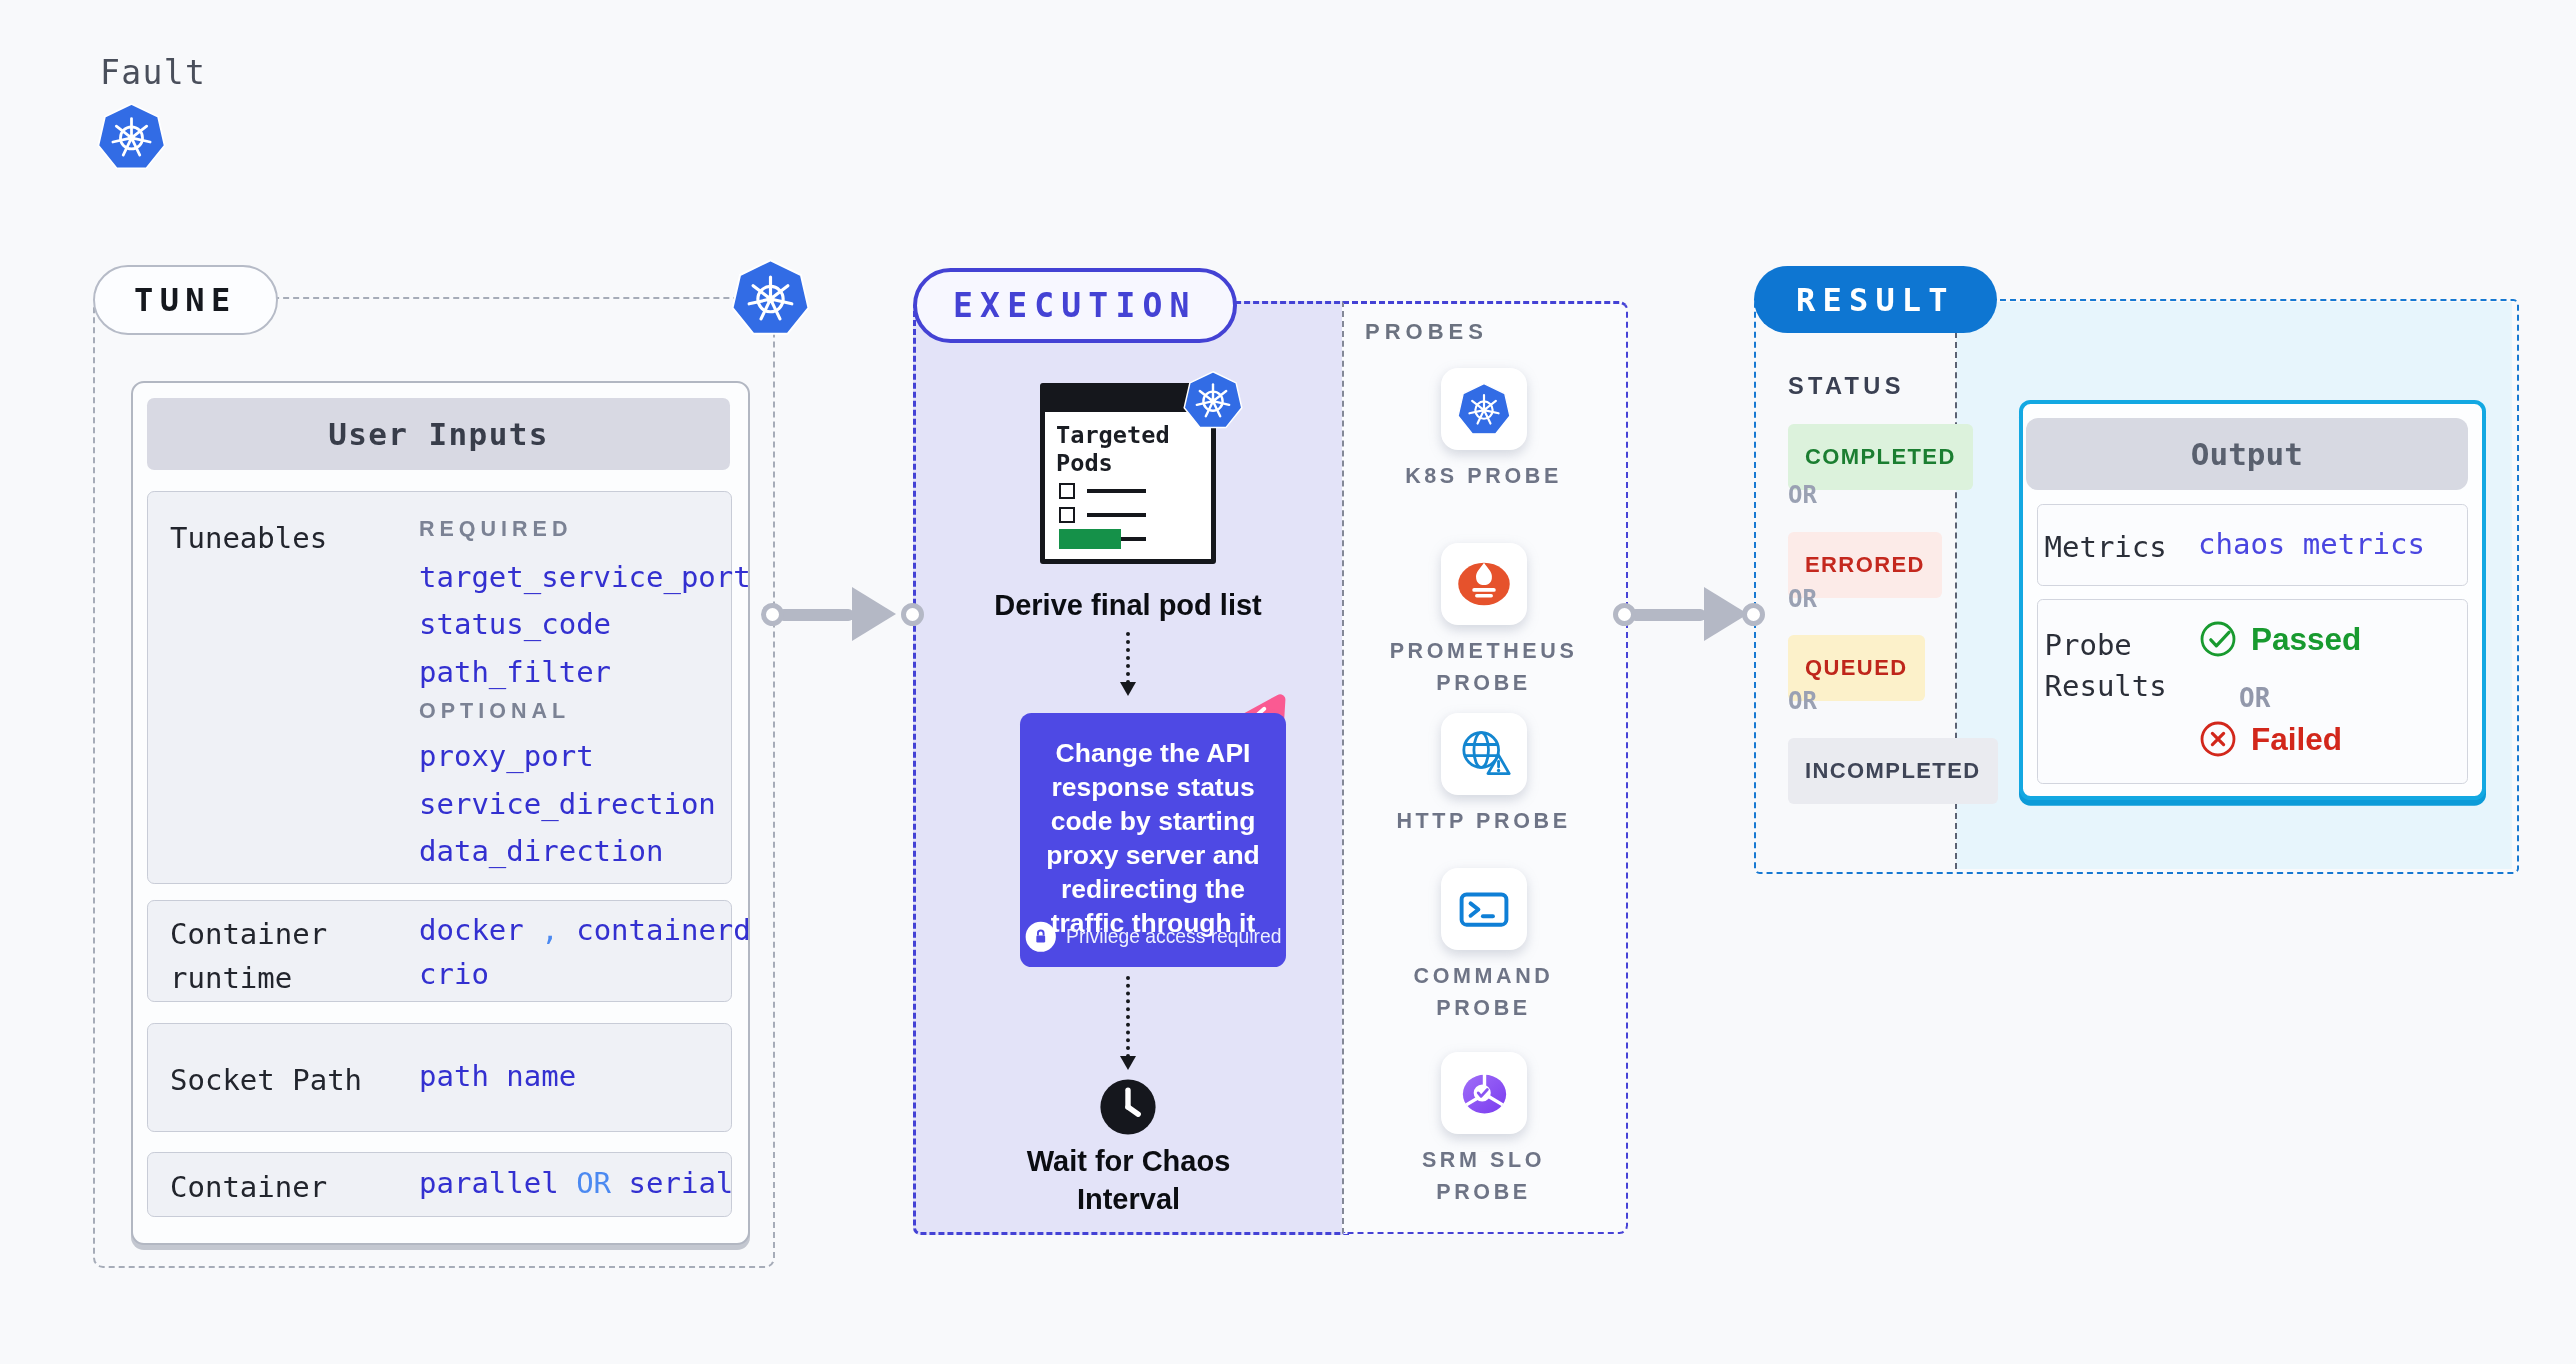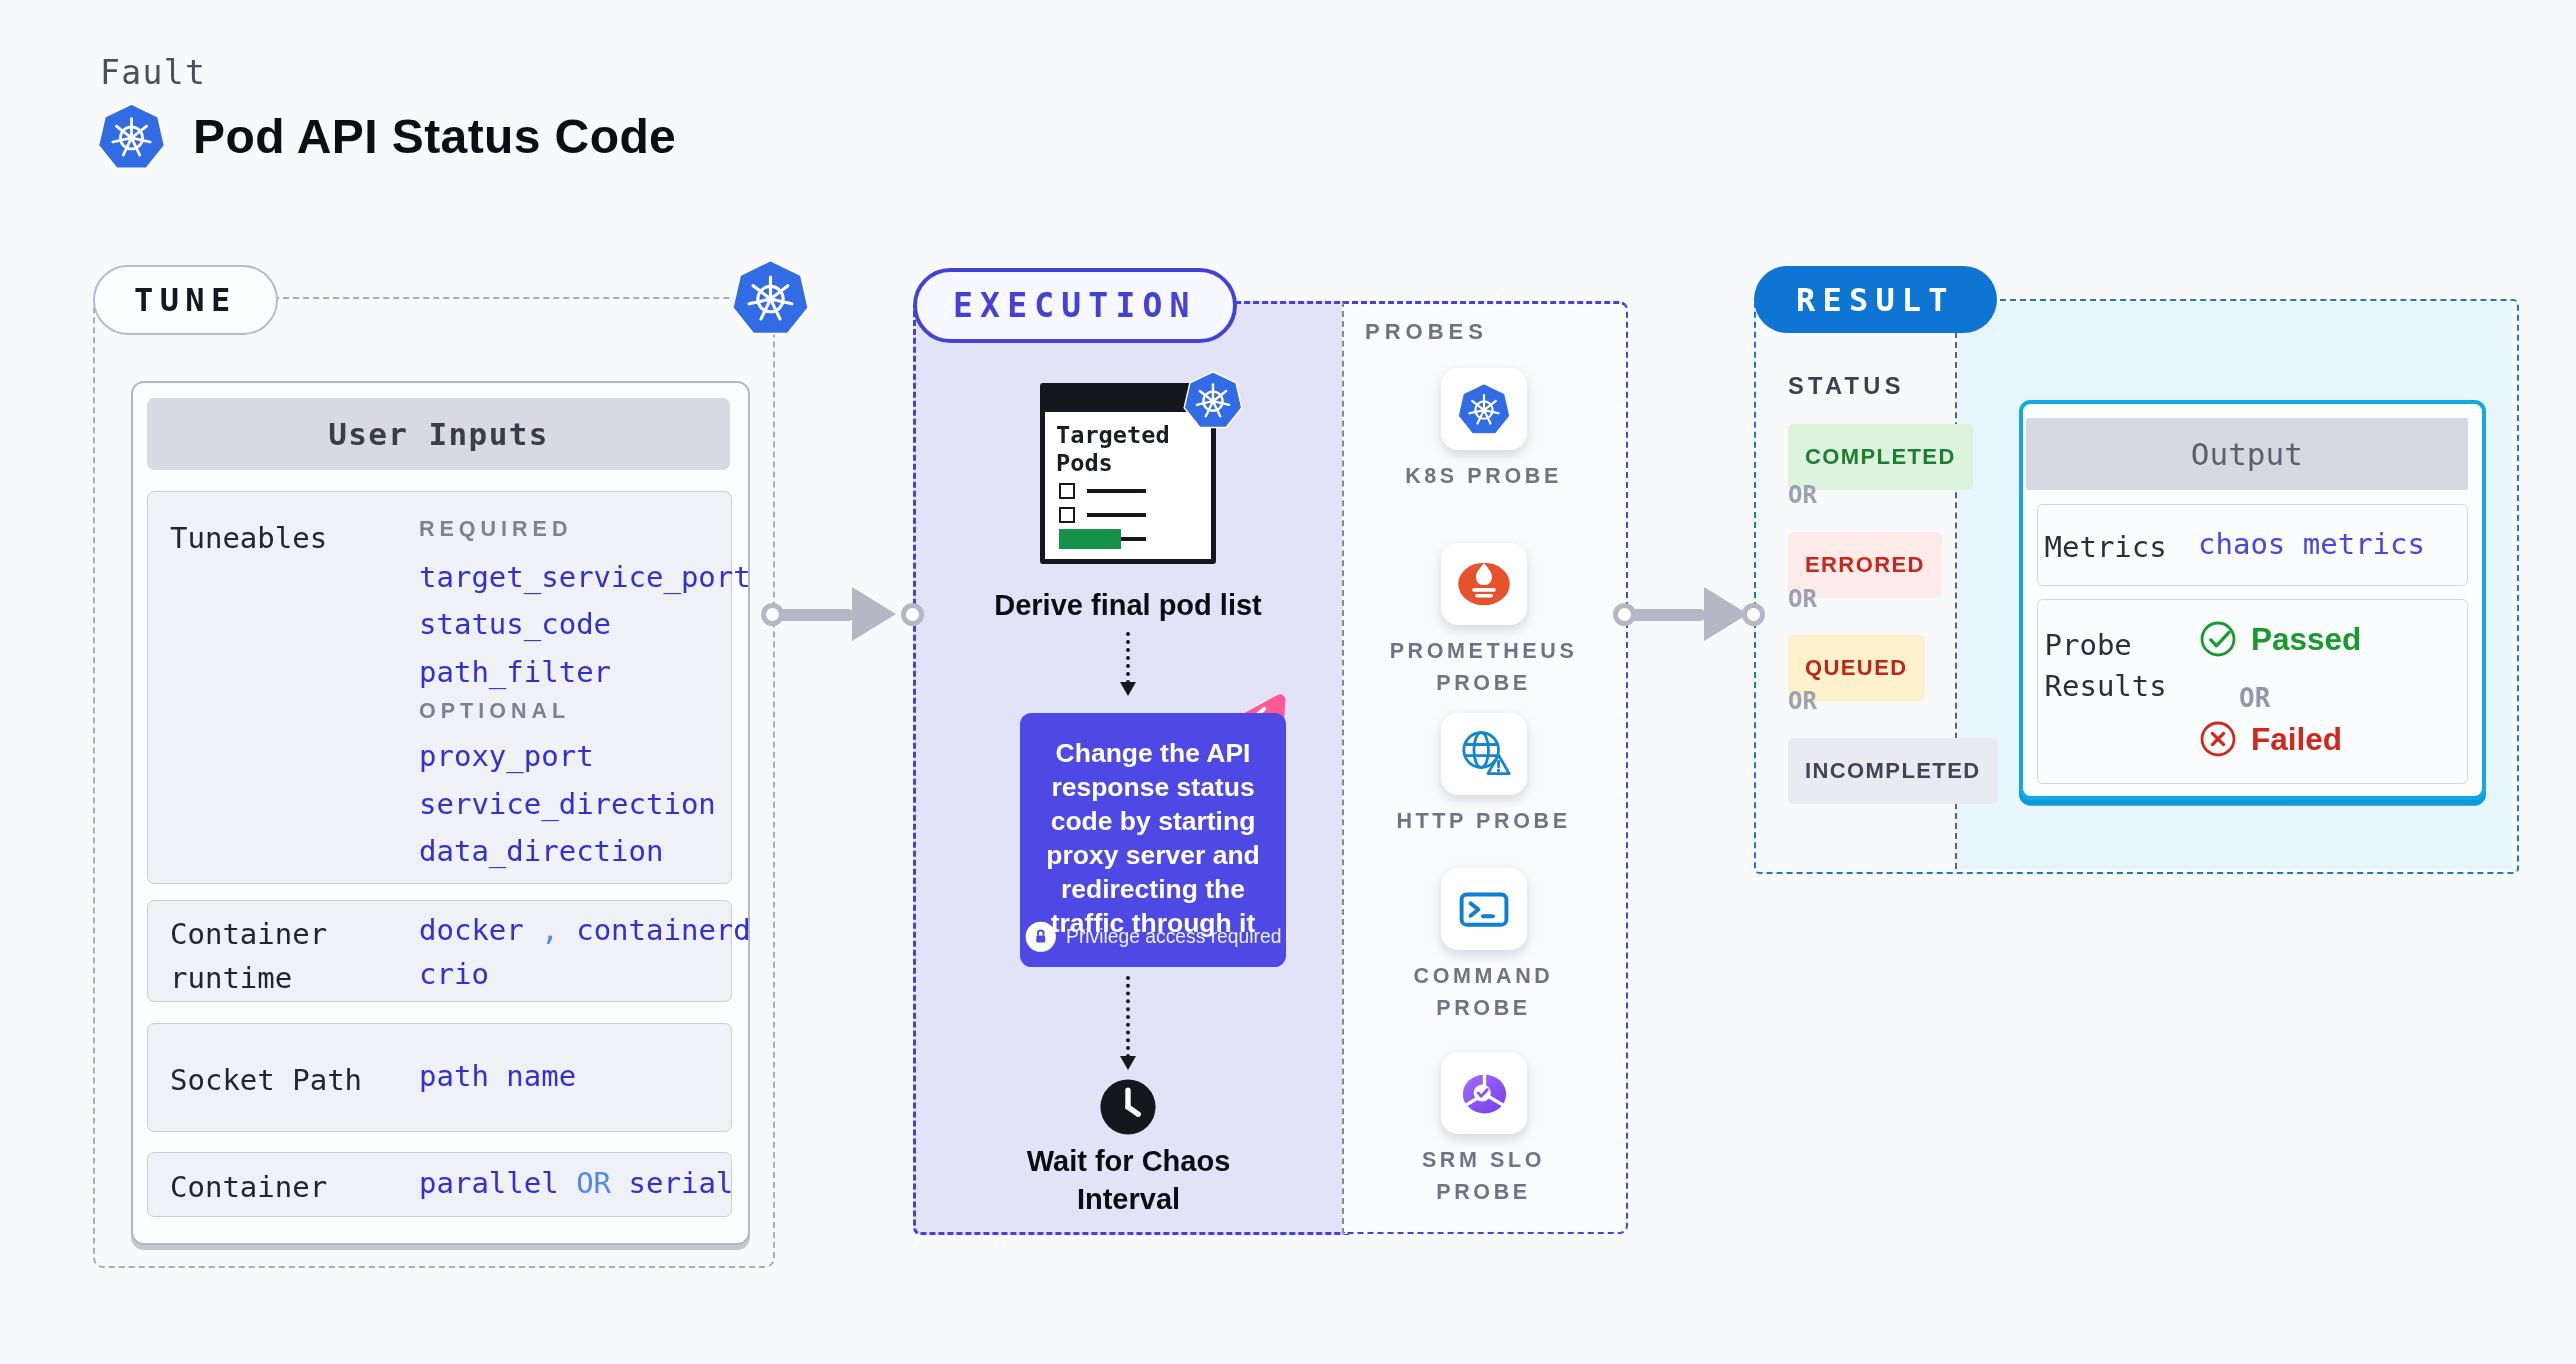--- a/index.html
+++ b/index.html
@@ -87,22 +87,22 @@
   .badge{left:1788px;padding:20px 17px;border-radius:5.7px;font-family:"Liberation Sans",sans-serif;
         font-size:22px;font-weight:bold;letter-spacing:1.4px;z-index:4;}
   .badge-completed{background:#dcf2dc;color:#1b7e31;}
   .badge-errored{background:#fcebe8;color:#c4281e;}
   .badge-queued{background:#fcf1ca;color:#bf261b;}
   .badge-incompleted{background:#eaebf0;color:#3f4557;}
   .or-text{left:1788px;font-size:24px;font-weight:600;color:#9aa1b3;z-index:4;}
 
   .output-box{left:2019px;top:400px;width:467px;height:400px;background:#fdfeff;border:4.3px solid #13a8e2;
         border-radius:11.5px;box-shadow:0 5.7px 0 #0c9bd8;z-index:4;box-sizing:border-box;}
-  .out-header{position:absolute;left:3px;right:14.3px;top:14.3px;height:72px;background:#d7d9e2;border-radius:2px;
-        display:flex;align-items:center;justify-content:center;font-size:31px;font-weight:400;color:#59606e;}
+  .out-header{position:absolute;left:3px;right:14.3px;top:14.3px;height:72px;background:#d7d9e2;border-radius:12px;
+        display:flex;align-items:center;justify-content:center;font-size:31px;font-weight:700;color:#59606e;}
   .out-row{position:absolute;left:14.3px;right:14.3px;background:#fbfcfe;border:1.4px solid #d2d5de;border-radius:5.7px;}
   .out-label{position:absolute;left:21.5px;font-size:29px;color:#2b2f39;line-height:1.4;}
   .out-value{position:absolute;left:175px;font-size:29px;color:#4a46e0;}
   .verdict{position:absolute;display:flex;align-items:center;gap:13px;font-family:"Liberation Sans",sans-serif;
         font-size:31.5px;font-weight:bold;}
   .verdict-pass{color:#189a2f;}
   .verdict-fail{color:#d2271b;}
   .out-or{position:absolute;left:216px;font-size:26px;font-weight:600;color:#9298ab;}
 
   .icon{display:block;}
@@ -192,21 +192,20 @@
   </defs>
 </svg>
 
 <div class="canvas">
 
   <div class="abs kicker">Fault</div>
   <div class="abs title-row">
     <svg class="icon" width="69" height="69" viewBox="0 0 96 96">
         <use href="#sym-k8s"></use>
       </svg>
-    <span class="page-title sans">Pod API Status Code</span>
   </div>
 
   <div class="abs tune-panel"></div>
   <div class="abs pill tune-pill">TUNE</div>
   <svg class="abs icon" style="left:731px;top:258px" width="79" height="79" viewBox="0 0 110 110">
       <use href="#sym-k8s"></use>
     </svg>
 
   <div class="abs ui-card"></div>
   <div class="abs ui-header">User Inputs</div>

